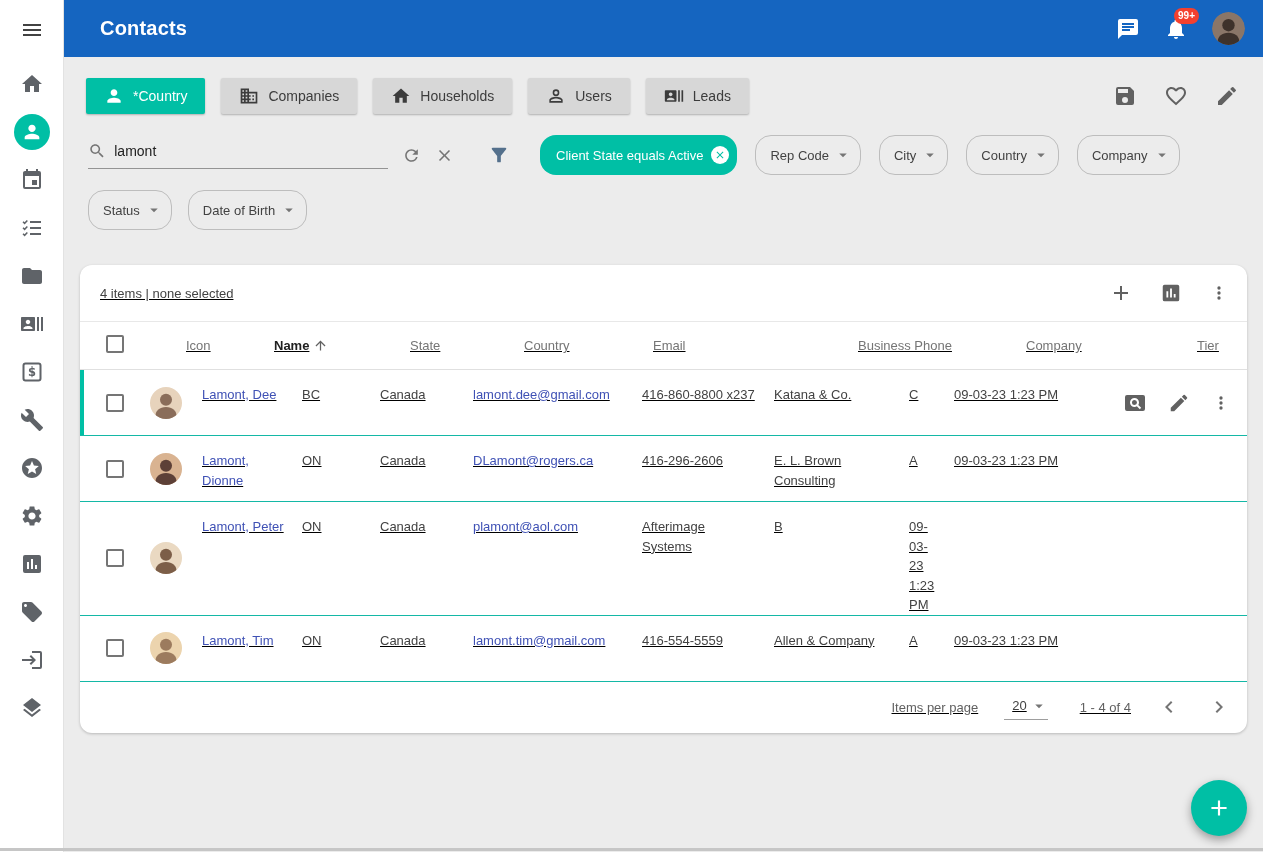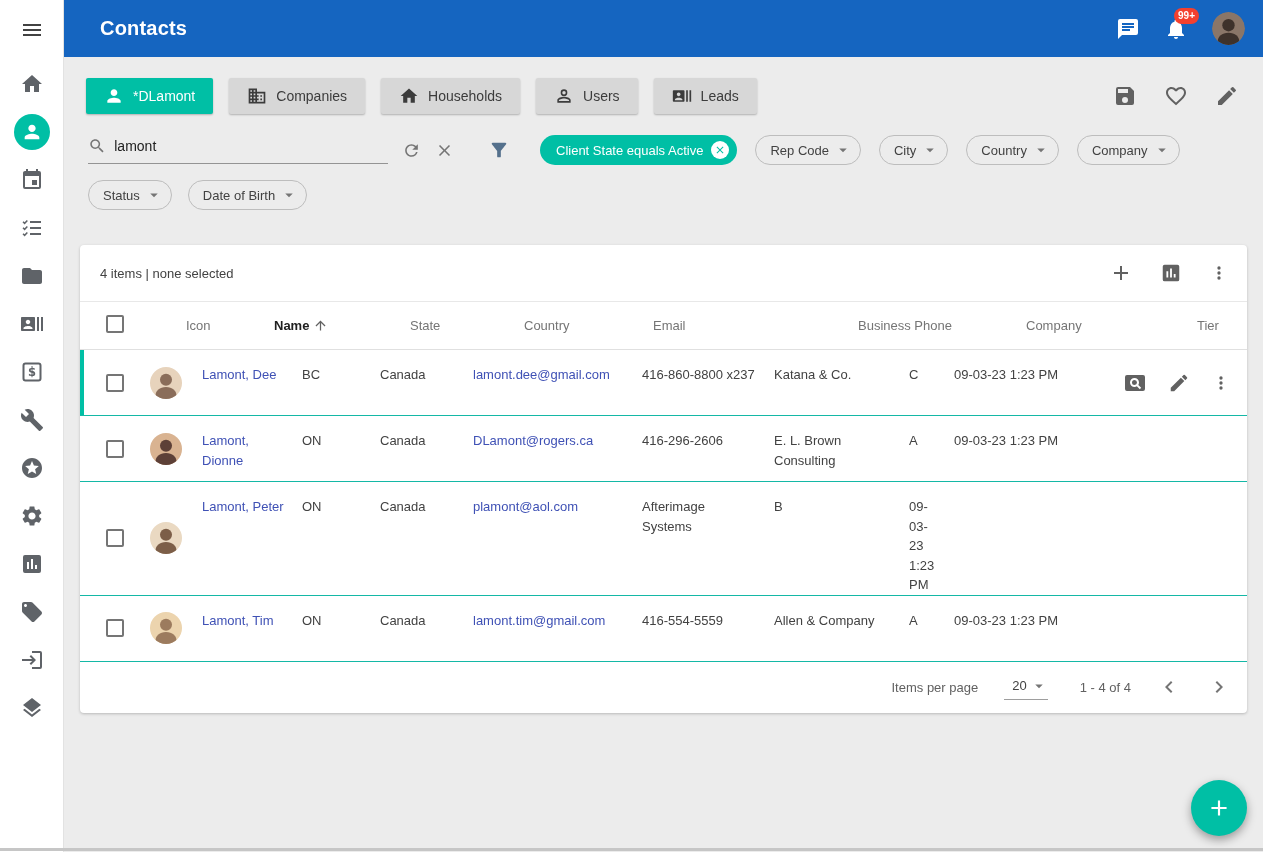--- a/index.html
+++ b/index.html
@@ -30,29 +30,29 @@
   .tab { height:36px; display:flex; align-items:center; gap:9px; padding:0 18px; border:none; border-radius:2px; background:#d7d7d7; color:#3c3c3c; font-size:14px; font-weight:500; cursor:pointer; box-shadow:0 1px 2px rgba(0,0,0,.25); font-family:inherit; }
   .tab.active { background:#00bfa5; color:#fff; }
   .top-actions { margin-left:auto; display:flex; align-items:center; gap:27px; color:#616161; margin-right:8px; }
 
   .search-row { display:flex; align-items:center; margin:21px 0 12px 8px; }
   .search-field { display:flex; align-items:center; gap:8px; width:300px; border-bottom:1px solid #949494; padding-bottom:7px; color:#757575; }
   .search-field input { border:none; outline:none; background:transparent; font-size:14px; color:#212121; width:100%; font-family:inherit; }
   .sf-btn { color:#757575; margin-left:14px; }
   .funnel-btn { color:#54708c; margin-left:34px; }
   .chips { display:flex; align-items:center; gap:18px; margin-left:30px; }
-  .chip { height:30px; border-radius:16px; display:flex; align-items:center; font-size:13px; cursor:pointer; font-family:inherit; white-space:nowrap; }
+  .chip { height:40px; border-radius:16px; display:flex; align-items:center; font-size:13px; cursor:pointer; font-family:inherit; white-space:nowrap; }
   .chip.filled { background:#00bfa5; color:#fff; padding:0 8px 0 16px; gap:8px; border:none; font-weight:500; }
   .chip.outline { border:1px solid #bdbdbd; background:transparent; color:#424242; padding:0 8px 0 14px; gap:5px; }
   .chip .caret { color:#757575; display:flex; }
   .chip-x { width:18px; height:18px; border-radius:50%; background:#fff; color:#00bfa5; display:flex; align-items:center; justify-content:center; flex-shrink:0; }
   .chips-row2 { display:flex; gap:16px; margin:15px 0 0 8px; }
 
   
-  .card { margin-top:35px; background:#fff; border-radius:4px; box-shadow:0 1px 3px rgba(0,0,0,.22); }
+  .card { margin-top:35px; background:#fff; border-radius:12px; box-shadow:0 1px 3px rgba(0,0,0,.22);text-decoration:underline; }
   .card-toolbar { height:56px; display:flex; align-items:center; padding:0 18px 0 20px; }
   .summary { font-size:13px; color:#424242; }
   .toolbar-actions { margin-left:auto; display:flex; align-items:center; gap:27px; color:#616161; }
 
   .grid { display:grid; grid-template-columns:44px 52px 100px 78px 93px 169px 132px 135px 45px 127px 1fr; padding:0 16px 0 26px; }
   .thead { height:49px; border-top:1px solid #e8e8e8; border-bottom:1px solid #e0e0e0; color:#757575; font-size:13px; align-items:center;gap:36px; }
   .col-name-h { color:#212121; font-weight:700; display:flex; align-items:center; gap:4px; }
   .th-chevron { justify-self:end; color:#757575; display:flex; }
 
   .trow { min-height:66px; border-bottom:1px solid #14b8a6; font-size:13px; color:#424242; position:relative; }
@@ -196,21 +196,21 @@
       </div>
     </header>
 
     <div class="content">
 
       <div class="tabs-row">
         <button class="tab active">
           <svg class="ic" width="20" height="20" viewBox="0 0 24 24">
               <path fill="currentColor" d="M12 12c2.21 0 4-1.79 4-4s-1.79-4-4-4-4 1.79-4 4 1.79 4 4 4zm0 2c-2.67 0-8 1.34-8 4v2h16v-2c0-2.66-5.33-4-8-4z"></path>
             </svg>
-          <span>*DLamont</span>
+          <span>*Country</span>
         </button>
         <button class="tab">
           <svg class="ic" width="20" height="20" viewBox="0 0 24 24">
               <path fill="currentColor" d="M12 7V3H2v18h20V7H12zM6 19H4v-2h2v2zm0-4H4v-2h2v2zm0-4H4V9h2v2zm0-4H4V5h2v2zm4 12H8v-2h2v2zm0-4H8v-2h2v2zm0-4H8V9h2v2zm0-4H8V5h2v2zm10 12h-8v-2h2v-2h-2v-2h2v-2h-2V9h8v10zm-2-8h-2v2h2v-2zm0 4h-2v2h2v-2z"></path>
             </svg>
           <span>Companies</span>
         </button>
         <button class="tab">
           <svg class="ic" width="20" height="20" viewBox="0 0 24 24">
               <path fill="currentColor" d="M10 20v-6h4v6h5v-8h3L12 3 2 12h3v8z"></path>

